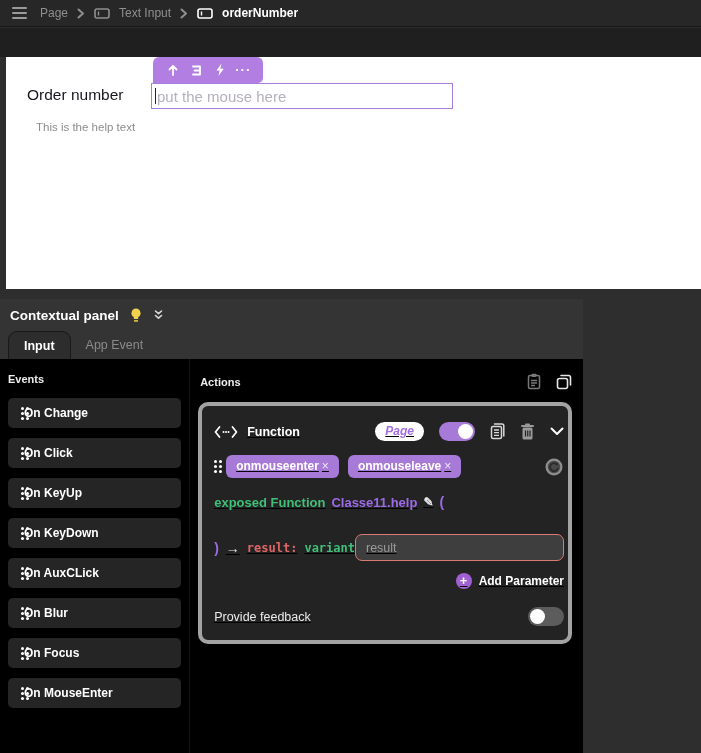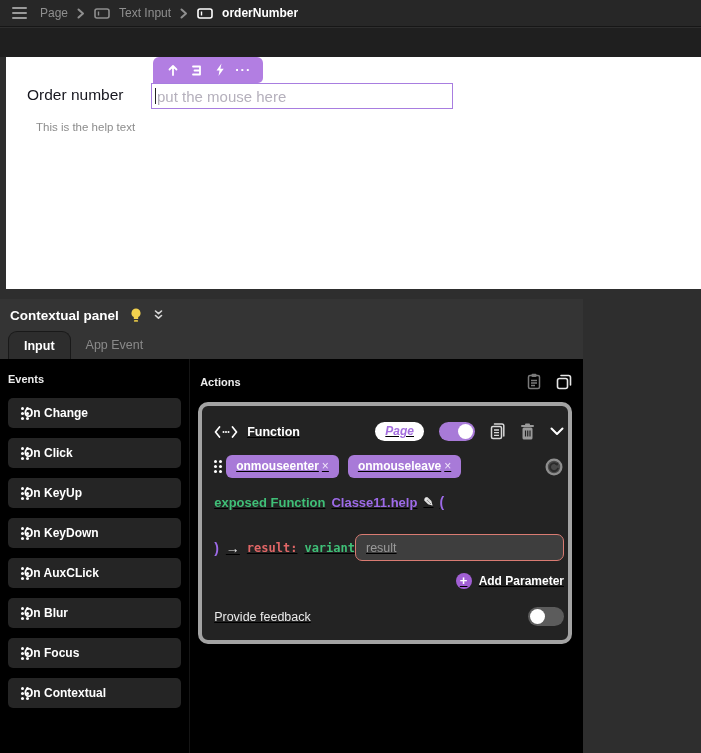--- a/index.html
+++ b/index.html
@@ -215,21 +215,21 @@
       <div class="event-card">
         <span class="dots"></span>
         <span class="lbl">On Blur</span>
       </div>
       <div class="event-card">
         <span class="dots"></span>
         <span class="lbl">On Focus</span>
       </div>
       <div class="event-card">
         <span class="dots"></span>
-        <span class="lbl">On Contextual</span>
+        <span class="lbl">On MouseEnter</span>
       </div>
     </div>
 
     <div class="divider"></div>
 
     <div class="actions-col">
       <div class="actions-head">
         <div class="col-title">Actions</div>
         <div class="head-icons">
           <span class="hic">

